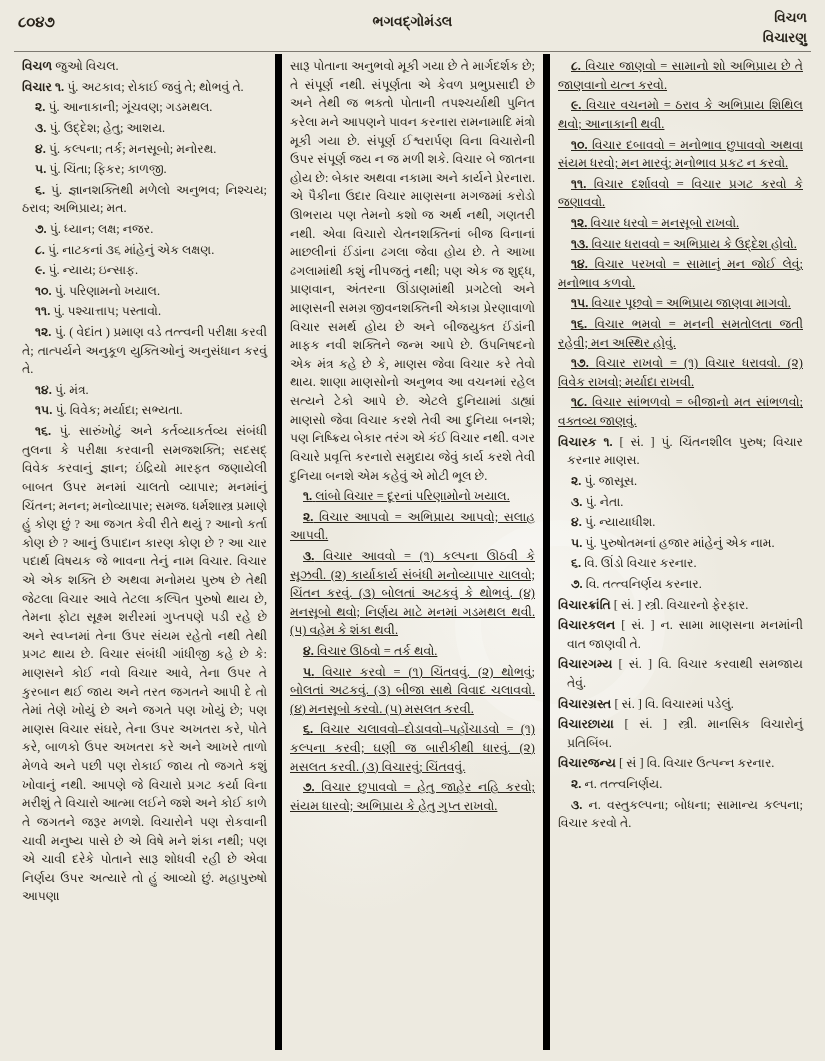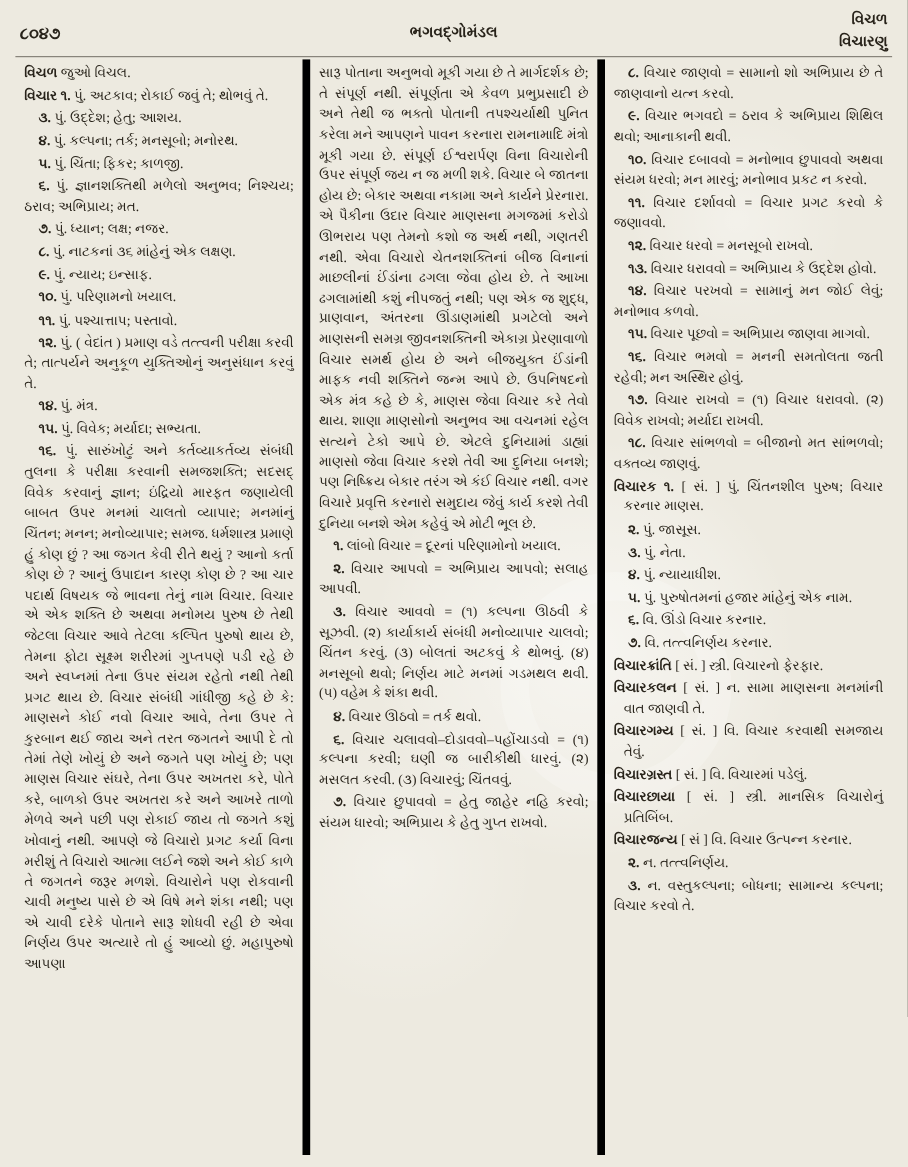--- a/index.html
+++ b/index.html
@@ -19,21 +19,21 @@
   .wm2{left:570px;top:100px;width:200px;height:200px;
        background:radial-gradient(circle,rgba(255,255,255,0.35) 0%,rgba(255,255,255,0) 70%);}
   .wm3{left:230px;top:660px;width:260px;height:260px;
        background:radial-gradient(circle,rgba(255,255,255,0.30) 0%,rgba(255,255,255,0) 70%);}
   .wm4{left:455px;top:520px;width:210px;height:210px;border:26px solid rgba(255,255,255,0.22);
        background:transparent;box-sizing:border-box;}
 
   .inner{position:relative;padding:6px 14px 0 14px;height:100%;box-sizing:border-box;}
 
   .header{
-    display:flex;align-items:center;
+    display:flex;align-items:flex-start;
     border-bottom:1px solid #7d7970;
     padding:2px 4px 4px 4px;
   }
   .header .left{width:150px;font-weight:bold;font-size:15px;padding-top:6px;}
   .header .center{flex:1;text-align:center;font-weight:bold;font-size:14px;padding-top:6px;}
   .header .right{width:150px;text-align:right;font-weight:bold;font-size:13.5px;line-height:1.45;}
 
   .cols{display:flex;height:996px;margin-top:2px;}
   .col{
     flex:1;
@@ -41,21 +41,21 @@
     overflow:hidden;
     text-align:justify;
     font-size:12.4px;
     line-height:1.5;
   }
   .col + .col{border-left:7px solid #000000;}
 
   .blk{margin:0 0 2px 0;}
   .entry{text-indent:-9px;padding-left:9px;}
   .sense{text-indent:13px;}
-  .idiom{text-indent:13px;}
+  .idiom{text-indent:13px;text-decoration:underline;}
   .cont{text-indent:0;}
   .hw{font-weight:bold;}
   .num{font-weight:bold;}
 </style>
 </head>
 <body>
 
 <div class="page">
   <div class="wm wm1"></div>
   <div class="wm wm2"></div>
@@ -69,46 +69,48 @@
       <div class="right">
         <div>વિચળ</div>
         <div>વિચારણુ</div>
       </div>
     </div>
 
     <div class="cols">
       <div class="col">
           <p class="blk entry"><span class="hw">વિચળ</span> <span>જુઓ વિચલ.</span></p>
           <p class="blk entry"><span class="hw">વિચાર</span> <span class="num">૧.</span> <span>પું. અટકાવ; રોકાઈ જવું તે; થોભવું તે.</span></p>
+          <p class="blk sense"><span class="num">૨.</span> <span>પું. આનાકાની; ગૂંચવણ; ગડમથલ.</span></p>
           <p class="blk sense"><span class="num">૩.</span> <span>પું. ઉદ્દેશ; હેતુ; આશય.</span></p>
           <p class="blk sense"><span class="num">૪.</span> <span>પું. કલ્પના; તર્ક; મનસૂબો; મનોરથ.</span></p>
           <p class="blk sense"><span class="num">૫.</span> <span>પું. ચિંતા; ફિકર; કાળજી.</span></p>
           <p class="blk sense"><span class="num">૬.</span> <span>પું. જ્ઞાનશક્તિથી મળેલો અનુભવ; નિશ્ચય; ઠરાવ; અભિપ્રાય; મત.</span></p>
           <p class="blk sense"><span class="num">૭.</span> <span>પું. ધ્યાન; લક્ષ; નજર.</span></p>
           <p class="blk sense"><span class="num">૮.</span> <span>પું. નાટકનાં ૩૬ માંહેનું એક લક્ષણ.</span></p>
           <p class="blk sense"><span class="num">૯.</span> <span>પું. ન્યાય; ઇન્સાફ.</span></p>
           <p class="blk sense"><span class="num">૧૦.</span> <span>પું. પરિણામનો ખયાલ.</span></p>
           <p class="blk sense"><span class="num">૧૧.</span> <span>પું. પશ્ચાત્તાપ; પસ્તાવો.</span></p>
           <p class="blk sense"><span class="num">૧૨.</span> <span>પું. ( વેદાંત ) પ્રમાણ વડે તત્ત્વની પરીક્ષા કરવી તે; તાત્પર્યને અનુકૂળ યુક્તિઓનું અનુસંધાન કરવું તે.</span></p>
           <p class="blk sense"><span class="num">૧૪.</span> <span>પું. મંત્ર.</span></p>
           <p class="blk sense"><span class="num">૧૫.</span> <span>પું. વિવેક; મર્યાદા; સભ્યતા.</span></p>
           <p class="blk sense"><span class="num">૧૬.</span> <span>પું. સારુંખોટું અને કર્તવ્યાકર્તવ્ય સંબંધી તુલના કે પરીક્ષા કરવાની સમજશક્તિ; સદસદ્ વિવેક કરવાનું જ્ઞાન; ઇંદ્રિયો મારફત જણાયેલી બાબત ઉપર મનમાં ચાલતો વ્યાપાર; મનમાંનું ચિંતન; મનન; મનોવ્યાપાર; સમજ. ધર્મશાસ્ત્ર પ્રમાણે હું કોણ છું ? આ જગત કેવી રીતે થયું ? આનો કર્તા કોણ છે ? આનું ઉપાદાન કારણ કોણ છે ? આ ચાર પદાર્થ વિષયક જે ભાવના તેનું નામ વિચાર. વિચાર એ એક શક્તિ છે અથવા મનોમય પુરુષ છે તેથી જેટલા વિચાર આવે તેટલા કલ્પિત પુરુષો થાય છે, તેમના ફોટા સૂક્ષ્મ શરીરમાં ગુપ્તપણે પડી રહે છે અને સ્વપ્નમાં તેના ઉપર સંયમ રહેતો નથી તેથી પ્રગટ થાય છે. વિચાર સંબંધી ગાંધીજી કહે છે કે: માણસને કોઈ નવો વિચાર આવે, તેના ઉપર તે કુરબાન થઈ જાય અને તરત જગતને આપી દે તો તેમાં તેણે ખોયું છે અને જગતે પણ ખોયું છે; પણ માણસ વિચાર સંઘરે, તેના ઉપર અખતરા કરે, પોતે કરે, બાળકો ઉપર અખતરા કરે અને આખરે તાળો મેળવે અને પછી પણ રોકાઈ જાય તો જગતે કશું ખોવાનું નથી. આપણે જે વિચારો પ્રગટ કર્યા વિના મરીશું તે વિચારો આત્મા લઈને જશે અને કોઈ કાળે તે જગતને જરૂર મળશે. વિચારોને પણ રોકવાની ચાવી મનુષ્ય પાસે છે એ વિષે મને શંકા નથી; પણ એ ચાવી દરેકે પોતાને સારૂ શોધવી રહી છે એવા નિર્ણય ઉપર અત્યારે તો હું આવ્યો છું. મહાપુરુષો આપણા</span></p>
         </div>
       <div class="col">
           <p class="blk cont"><span>સારૂ પોતાના અનુભવો મૂકી ગયા છે તે માર્ગદર્શક છે; તે સંપૂર્ણ નથી. સંપૂર્ણતા એ કેવળ પ્રભુપ્રસાદી છે અને તેથી જ ભક્તો પોતાની તપશ્ચર્યાથી પુનિત કરેલા મને આપણને પાવન કરનારા રામનામાદિ મંત્રો મૂકી ગયા છે. સંપૂર્ણ ઈશ્વરાર્પણ વિના વિચારોની ઉપર સંપૂર્ણ જય ન જ મળી શકે. વિચાર બે જાતના હોય છે: બેકાર અથવા નકામા અને કાર્યને પ્રેરનારા. એ પૈકીના ઉદાર વિચાર માણસના મગજમાં કરોડો ઊભરાય પણ તેમનો કશો જ અર્થ નથી, ગણતરી નથી. એવા વિચારો ચેતનશક્તિનાં બીજ વિનાનાં માછલીનાં ઈંડાંના ઢગલા જેવા હોય છે. તે આખા ઢગલામાંથી કશું નીપજતું નથી; પણ એક જ શુદ્ધ, પ્રાણવાન, અંતરના ઊંડાણમાંથી પ્રગટેલો અને માણસની સમગ્ર જીવનશક્તિની એકાગ્ર પ્રેરણાવાળો વિચાર સમર્થ હોય છે અને બીજયુક્ત ઈંડાંની માફક નવી શક્તિને જન્મ આપે છે. ઉપનિષદનો એક મંત્ર કહે છે કે, માણસ જેવા વિચાર કરે તેવો થાય. શાણા માણસોનો અનુભવ આ વચનમાં રહેલ સત્યને ટેકો આપે છે. એટલે દુનિયામાં ડાહ્યાં માણસો જેવા વિચાર કરશે તેવી આ દુનિયા બનશે; પણ નિષ્ક્રિય બેકાર તરંગ એ કંઈ વિચાર નથી. વગર વિચારે પ્રવૃત્તિ કરનારો સમુદાય જેવું કાર્ય કરશે તેવી દુનિયા બનશે એમ કહેવું એ મોટી ભૂલ છે.</span></p>
           <p class="blk idiom"><span class="num">૧.</span> <span>લાંબો વિચાર = દૂરનાં પરિણામોનો ખયાલ.</span></p>
           <p class="blk idiom"><span class="num">૨.</span> <span>વિચાર આપવો = અભિપ્રાય આપવો; સલાહ આપવી.</span></p>
           <p class="blk idiom"><span class="num">૩.</span> <span>વિચાર આવવો = (૧) કલ્પના ઊઠવી કે સૂઝવી. (૨) કાર્યાકાર્ય સંબંધી મનોવ્યાપાર ચાલવો; ચિંતન કરવું. (૩) બોલતાં અટકવું કે થોભવું. (૪) મનસૂબો થવો; નિર્ણય માટે મનમાં ગડમથલ થવી. (૫) વહેમ કે શંકા થવી.</span></p>
           <p class="blk idiom"><span class="num">૪.</span> <span>વિચાર ઊઠવો = તર્ક થવો.</span></p>
+          <p class="blk idiom"><span class="num">૫.</span> <span>વિચાર કરવો = (૧) ચિંતવવું. (૨) થોભવું; બોલતાં અટકવું. (૩) બીજા સાથે વિવાદ ચલાવવો. (૪) મનસૂબો કરવો. (૫) મસલત કરવી.</span></p>
           <p class="blk idiom"><span class="num">૬.</span> <span>વિચાર ચલાવવો–દોડાવવો–પહોંચાડવો = (૧) કલ્પના કરવી; ઘણી જ બારીકીથી ધારવું. (૨) મસલત કરવી. (૩) વિચારવું; ચિંતવવું.</span></p>
           <p class="blk idiom"><span class="num">૭.</span> <span>વિચાર છુપાવવો = હેતુ જાહેર નહિ કરવો; સંયમ ધારવો; અભિપ્રાય કે હેતુ ગુપ્ત રાખવો.</span></p>
         </div>
       <div class="col">
           <p class="blk idiom"><span class="num">૮.</span> <span>વિચાર જાણવો = સામાનો શો અભિપ્રાય છે તે જાણવાનો યત્ન કરવો.</span></p>
-          <p class="blk idiom"><span class="num">૯.</span> <span>વિચાર ભગવદો = ઠરાવ કે અભિપ્રાય શિથિલ થવો; આનાકાની થવી.</span></p>
+          <p class="blk idiom"><span class="num">૯.</span> <span>વિચાર વચનમો = ઠરાવ કે અભિપ્રાય શિથિલ થવો; આનાકાની થવી.</span></p>
           <p class="blk idiom"><span class="num">૧૦.</span> <span>વિચાર દબાવવો = મનોભાવ છુપાવવો અથવા સંયમ ધરવો; મન મારવું; મનોભાવ પ્રકટ ન કરવો.</span></p>
           <p class="blk idiom"><span class="num">૧૧.</span> <span>વિચાર દર્શાવવો = વિચાર પ્રગટ કરવો કે જણાવવો.</span></p>
           <p class="blk idiom"><span class="num">૧૨.</span> <span>વિચાર ધરવો = મનસૂબો રાખવો.</span></p>
           <p class="blk idiom"><span class="num">૧૩.</span> <span>વિચાર ધરાવવો = અભિપ્રાય કે ઉદ્દેશ હોવો.</span></p>
           <p class="blk idiom"><span class="num">૧૪.</span> <span>વિચાર પરખવો = સામાનું મન જોઈ લેવું; મનોભાવ કળવો.</span></p>
           <p class="blk idiom"><span class="num">૧૫.</span> <span>વિચાર પૂછવો = અભિપ્રાય જાણવા માગવો.</span></p>
           <p class="blk idiom"><span class="num">૧૬.</span> <span>વિચાર ભમવો = મનની સમતોલતા જતી રહેવી; મન અસ્થિર હોવું.</span></p>
           <p class="blk idiom"><span class="num">૧૭.</span> <span>વિચાર રાખવો = (૧) વિચાર ધરાવવો. (૨) વિવેક રાખવો; મર્યાદા રાખવી.</span></p>
           <p class="blk idiom"><span class="num">૧૮.</span> <span>વિચાર સાંભળવો = બીજાનો મત સાંભળવો; વક્તવ્ય જાણવું.</span></p>
           <p class="blk entry"><span class="hw">વિચારક</span> <span class="num">૧.</span> <span>[ સં. ] પું. ચિંતનશીલ પુરુષ; વિચાર કરનાર માણસ.</span></p>

